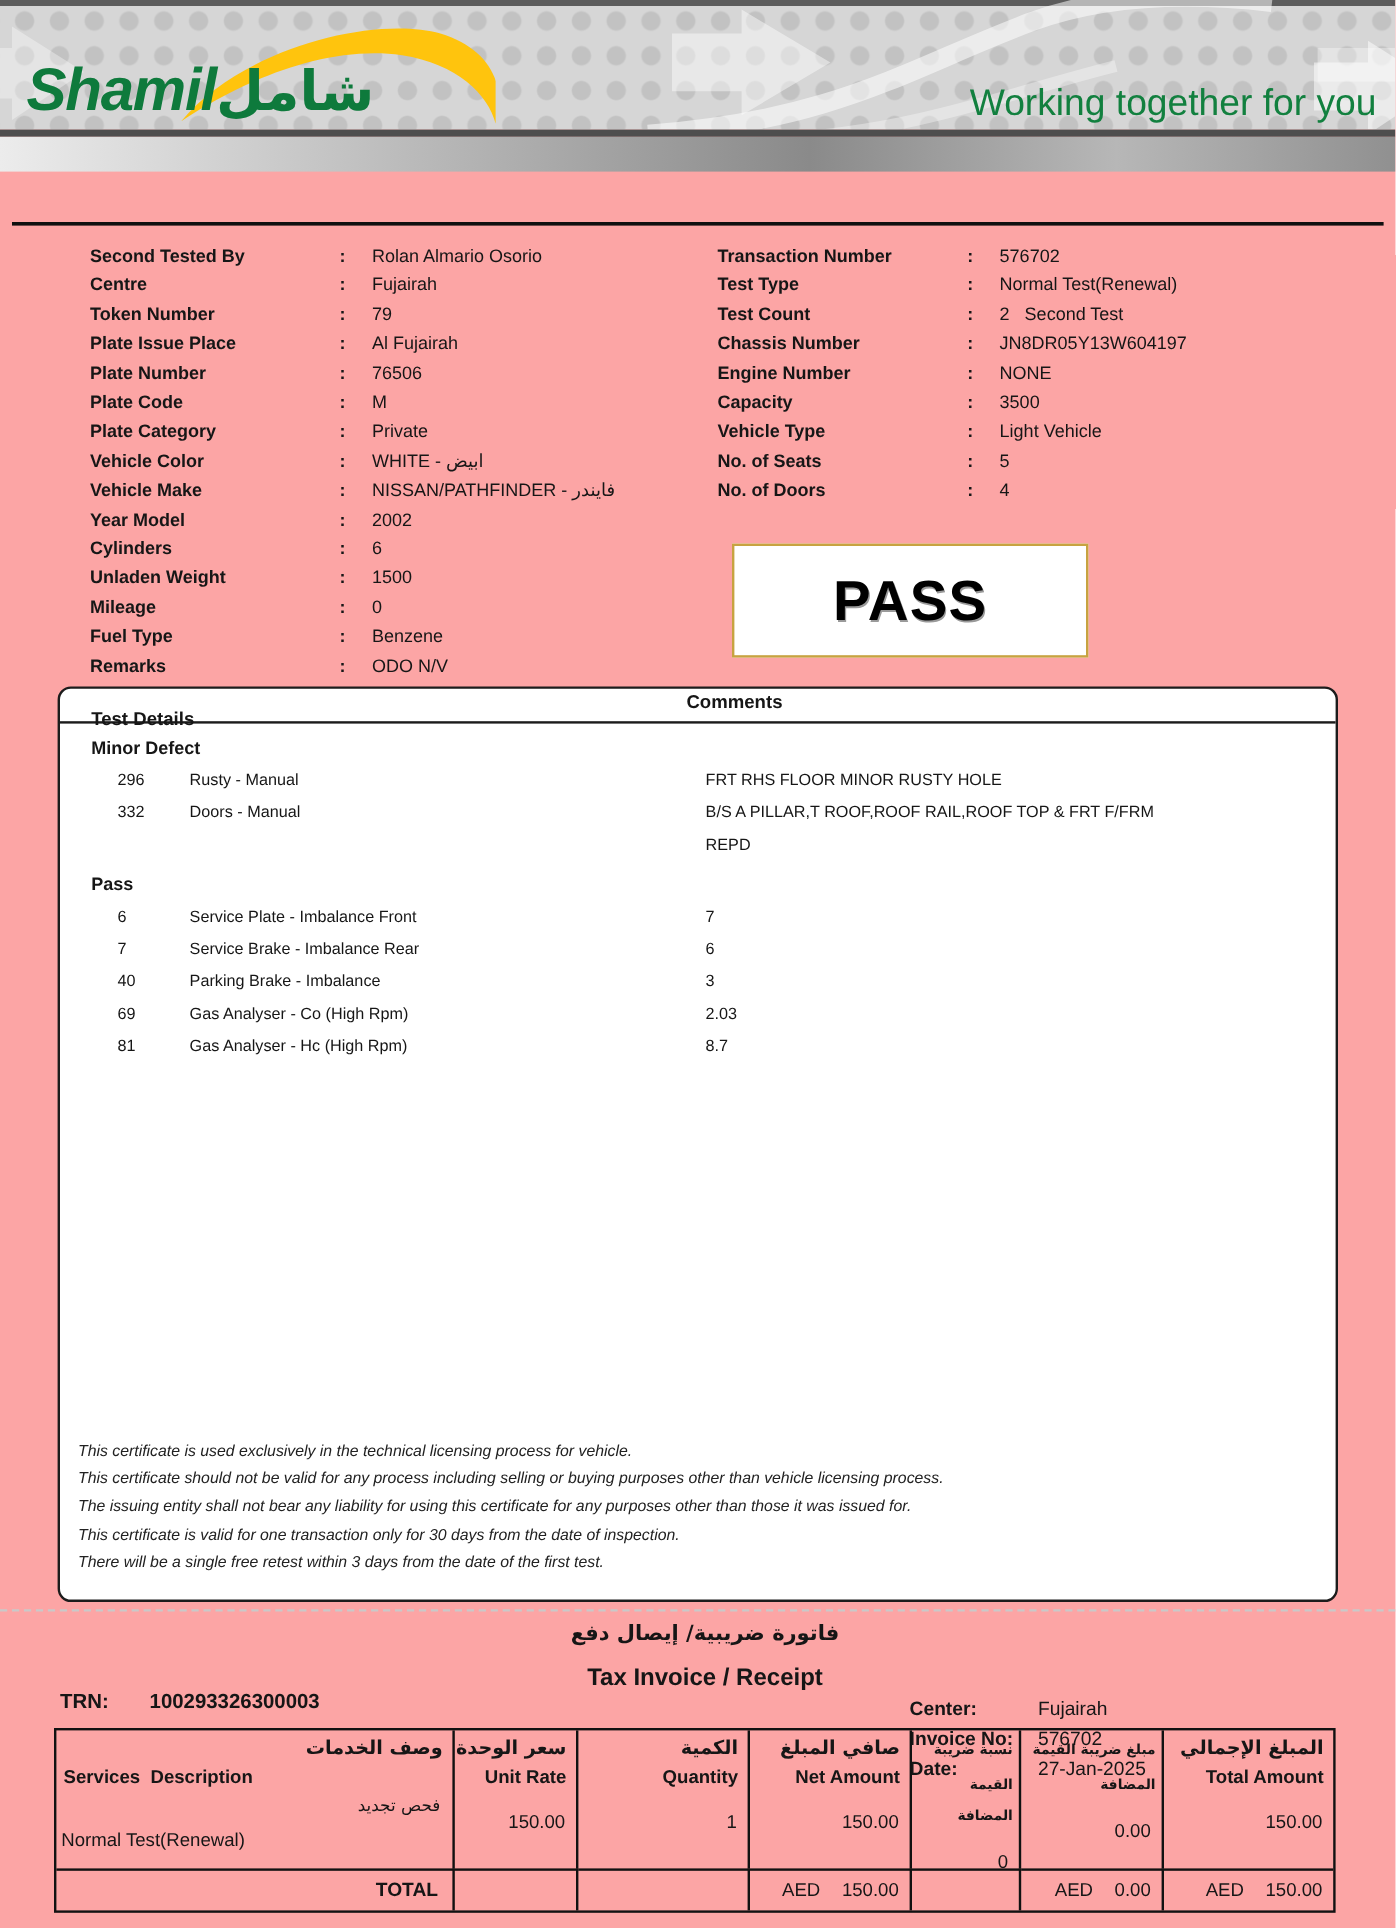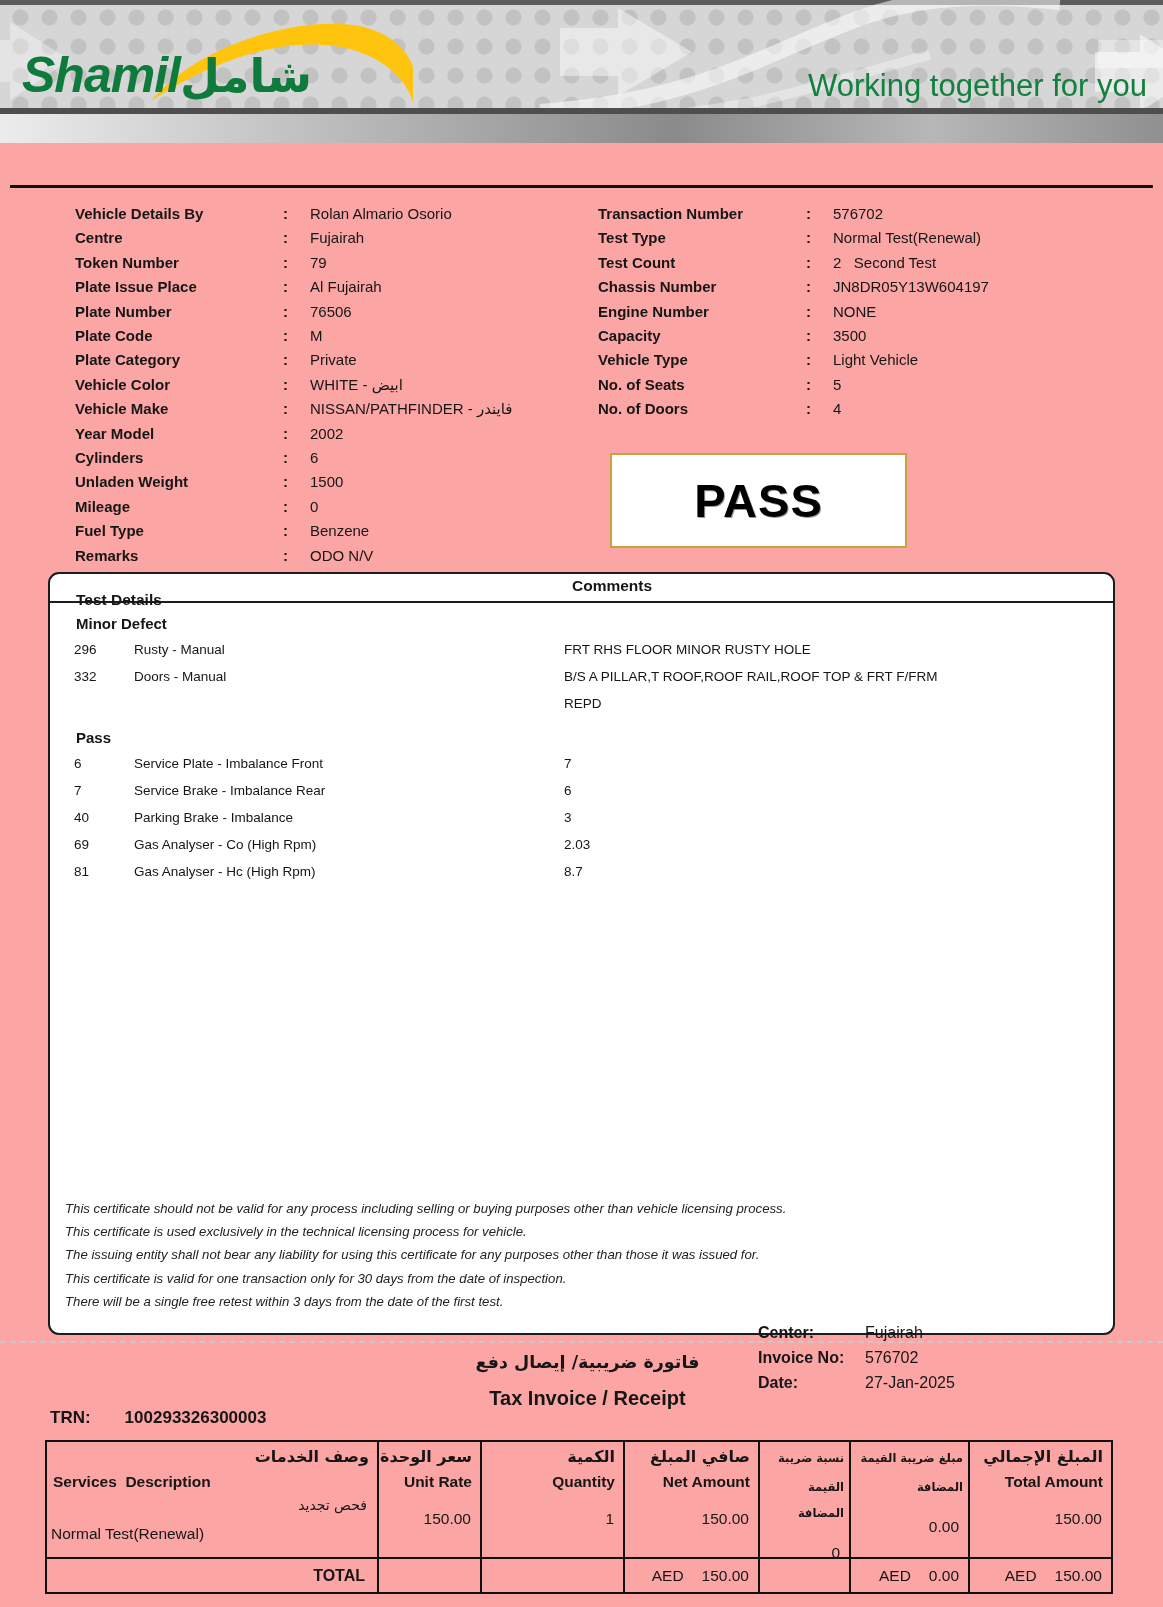--- a/index.html
+++ b/index.html
@@ -41,33 +41,33 @@
   .pass-text{font-size:47px;font-weight:bold;letter-spacing:1px;color:#000;
              text-shadow:1px 1px 0 #9a9a9a;}
 
   
   .panel{position:absolute;left:48px;top:572px;width:1063px;height:759px;
          border:2px solid #1c1c1c;border-radius:11px;background:#fff;}
   .panel-head{height:27px;border-bottom:2px solid #1c1c1c;position:relative;}
   .panel-head .h1{position:absolute;left:26px;top:17px;font-size:15.5px;font-weight:bold;}
   .panel-head .h2{position:absolute;left:522px;top:3px;font-size:15.5px;font-weight:bold;}
   .section-title{margin:11px 0 2px 26px;font-size:15px;font-weight:bold;line-height:20px;}
-  .trow{display:grid;grid-template-columns:60px 430px 1fr;padding-left:24px;
+  .trow{display:grid;grid-template-columns:60px 430px 1fr;padding-left:48px;
         font-size:13.5px;line-height:27px;min-height:27px;}
   .trow .comment{width:380px;display:inline-block;}
   .disclaimer{position:absolute;left:15px;top:623px;width:1020px;
               font-size:13.2px;font-style:italic;line-height:23.2px;color:#222;}
 
   .dashed-sep{position:absolute;top:1341px;left:0;width:1163px;border-top:2px dashed #c9c9c9;}
 
   
   .inv-titles{position:absolute;left:400px;top:1352px;width:375px;text-align:center;}
   .inv-title-ar{font-size:17.5px;font-weight:bold;direction:rtl;font-family:"DejaVu Sans",sans-serif;}
   .inv-title-en{font-size:20px;font-weight:bold;margin-top:15px;}
-  .inv-meta{position:absolute;left:758px;top:1320px;}
+  .inv-meta{position:absolute;left:758px;top:1412px;}
   .inv-meta-row{display:flex;line-height:25px;font-size:16px;}
   .inv-meta-row .ml{font-weight:bold;flex:0 0 107px;}
   .trn{position:absolute;left:50px;top:1408px;font-size:17px;font-weight:bold;}
   .trn .trn-val{margin-left:34px;}
 
   
   .inv-table{position:absolute;left:45px;top:1440px;width:1064px;border:2px solid #111;
              display:grid;grid-template-columns:332px 103px 143px 135px 91px 119px 141px;
              grid-template-rows:115px 35px;}
   .cell{border-right:2px solid #111;overflow:hidden;}
@@ -110,21 +110,21 @@
   </div>
   <div class="gradbar">
     <div class="dark"></div>
     <div class="grad"></div>
   </div>
 
   <div class="rule"></div>
 
   <div class="vcol left">
     <div class="vrow">
-        <span class="vlabel">Vehicle Details By</span>
+        <span class="vlabel">Second Tested By</span>
         <span class="vcolon"></span>
         <span class="vval">Rolan Almario Osorio</span>
       </div>
     <div class="vrow">
         <span class="vlabel">Centre</span>
         <span class="vcolon"></span>
         <span class="vval">Fujairah</span>
       </div>
     <div class="vrow">
         <span class="vlabel">Token Number</span>
@@ -284,22 +284,22 @@
       <span>Gas Analyser - Co (High Rpm)</span>
       <span><span class="comment">2.03</span></span>
     </div>
     <div class="trow">
       <span>81</span>
       <span>Gas Analyser - Hc (High Rpm)</span>
       <span><span class="comment">8.7</span></span>
     </div>
 
     <div class="disclaimer">
+      <div>This certificate is used exclusively in the technical licensing process for vehicle.</div>
       <div>This certificate should not be valid for any process including selling or buying purposes other than vehicle licensing process.</div>
-      <div>This certificate is used exclusively in the technical licensing process for vehicle.</div>
       <div>The issuing entity shall not bear any liability for using this certificate for any purposes other than those it was issued for.</div>
       <div>This certificate is valid for one transaction only for 30 days from the date of inspection.</div>
       <div>There will be a single free retest within 3 days from the date of the first test.</div>
     </div>
   </div>
 
   <div class="dashed-sep"></div>
 
   <div class="inv-titles">
     <div class="inv-title-ar">فاتورة ضريبية/ إيصال دفع</div>

